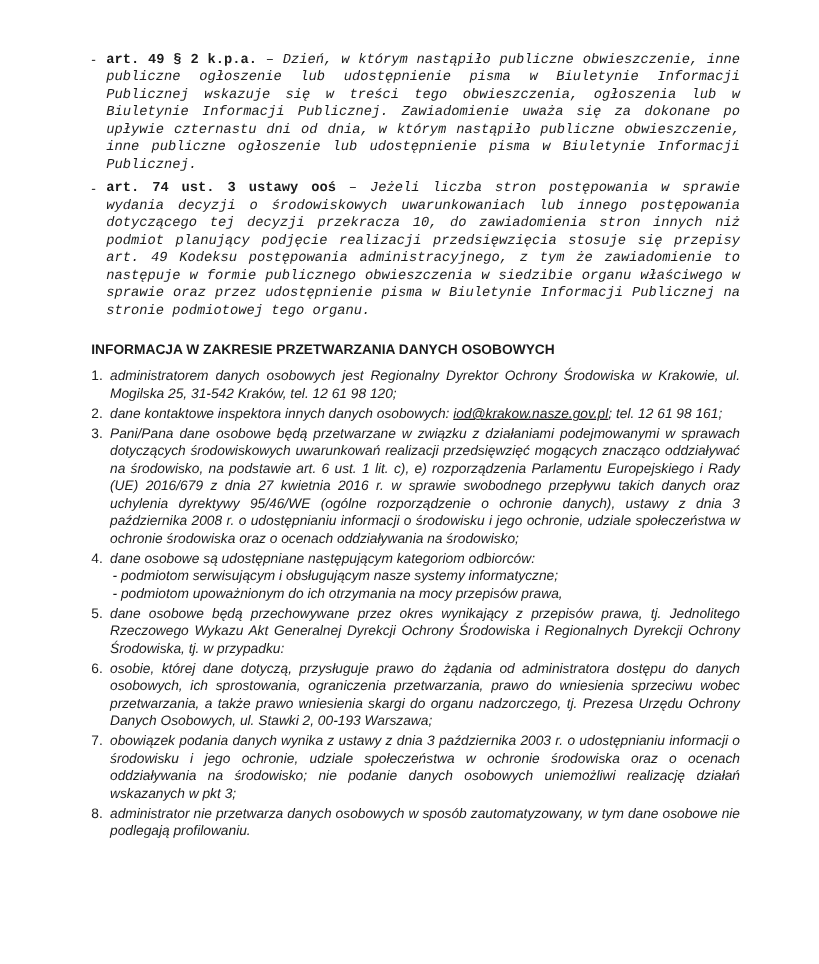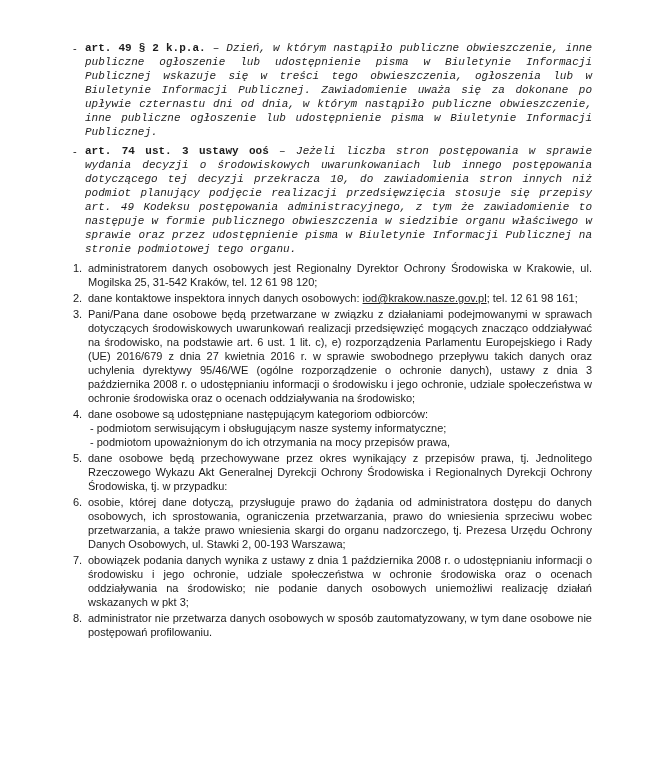--- a/index.html
+++ b/index.html
@@ -51,20 +51,21 @@
   .item {
     display: flex;
     margin-bottom: 2px;
   }
   .item .num {
     flex: 0 0 15px;
   }
   .item .item-body {
     flex: 1;
     text-align: justify;
+    font-style: italic;
   }
   .sub {
     padding-left: 9px;
     text-indent: -7px;
     text-align: justify;
   }
   .email {
     color: inherit;
     text-decoration: underline;
     cursor: pointer;
@@ -78,20 +79,21 @@
   <div class="note">
     <span class="marker">-</span>
     <div class="note-body"><span class="lead">art. 49 § 2 k.p.a.</span><span> – </span><span class="quote">Dzień, w którym nastąpiło publiczne obwieszczenie, inne publiczne ogłoszenie lub udostępnienie pisma w Biuletynie Informacji Publicznej wskazuje się w treści tego obwieszczenia, ogłoszenia lub w Biuletynie Informacji Publicznej. Zawiadomienie uważa się za dokonane po upływie czternastu dni od dnia, w którym nastąpiło publiczne obwieszczenie, inne publiczne ogłoszenie lub udostępnienie pisma w Biuletynie Informacji Publicznej.</span></div>
   </div>
 
   <div class="note">
     <span class="marker">-</span>
     <div class="note-body"><span class="lead">art. 74 ust. 3 ustawy ooś</span><span> – </span><span class="quote">Jeżeli liczba stron postępowania w sprawie wydania decyzji o środowiskowych uwarunkowaniach lub innego postępowania dotyczącego tej decyzji przekracza 10, do zawiadomienia stron innych niż podmiot planujący podjęcie realizacji przedsięwzięcia stosuje się przepisy art. 49 Kodeksu postępowania administracyjnego, z tym że zawiadomienie to następuje w formie publicznego obwieszczenia w siedzibie organu właściwego w sprawie oraz przez udostępnienie pisma w Biuletynie Informacji Publicznej na stronie podmiotowej tego organu.</span></div>
   </div>
 
+  <div class="heading">INFORMACJA W ZAKRESIE PRZETWARZANIA DANYCH OSOBOWYCH</div>
 
   <div>
 
     <div class="item">
       <span class="num">1.</span>
       <div class="item-body">administratorem danych osobowych jest Regionalny Dyrektor Ochrony Środowiska w Krakowie, ul. Mogilska 25, 31-542 Kraków, tel. 12 61 98 120;</div>
     </div>
 
     <div class="item">
       <span class="num">2.</span>
@@ -119,23 +121,23 @@
       </div>
     </div>
 
     <div class="item">
       <span class="num">6.</span>
       <div class="item-body">osobie, której dane dotyczą, przysługuje prawo do żądania od administratora dostępu do danych osobowych, ich sprostowania, ograniczenia przetwarzania, prawo do wniesienia sprzeciwu wobec przetwarzania, a także prawo wniesienia skargi do organu nadzorczego, tj. Prezesa Urzędu Ochrony Danych Osobowych, ul. Stawki 2, 00-193 Warszawa;</div>
     </div>
 
     <div class="item">
       <span class="num">7.</span>
-      <div class="item-body">obowiązek podania danych wynika z ustawy z dnia 1 października 2008 r. o udostępnianiu informacji o środowisku i jego ochronie, udziale społeczeństwa w ochronie środowiska oraz o ocenach oddziaływania na środowisko; nie podanie danych osobowych uniemożliwi realizację działań wskazanych w pkt 3;</div>
+      <div class="item-body">obowiązek podania danych wynika z ustawy z dnia 3 października 2003 r. o udostępnianiu informacji o środowisku i jego ochronie, udziale społeczeństwa w ochronie środowiska oraz o ocenach oddziaływania na środowisko; nie podanie danych osobowych uniemożliwi realizację działań wskazanych w pkt 3;</div>
     </div>
 
     <div class="item">
       <span class="num">8.</span>
-      <div class="item-body">administrator nie przetwarza danych osobowych w sposób zautomatyzowany, w tym dane osobowe nie postępowań profilowaniu.</div>
+      <div class="item-body">administrator nie przetwarza danych osobowych w sposób zautomatyzowany, w tym dane osobowe nie podlegają profilowaniu.</div>
     </div>
 
   </div>
 
 </div>
 
 </body></html>

